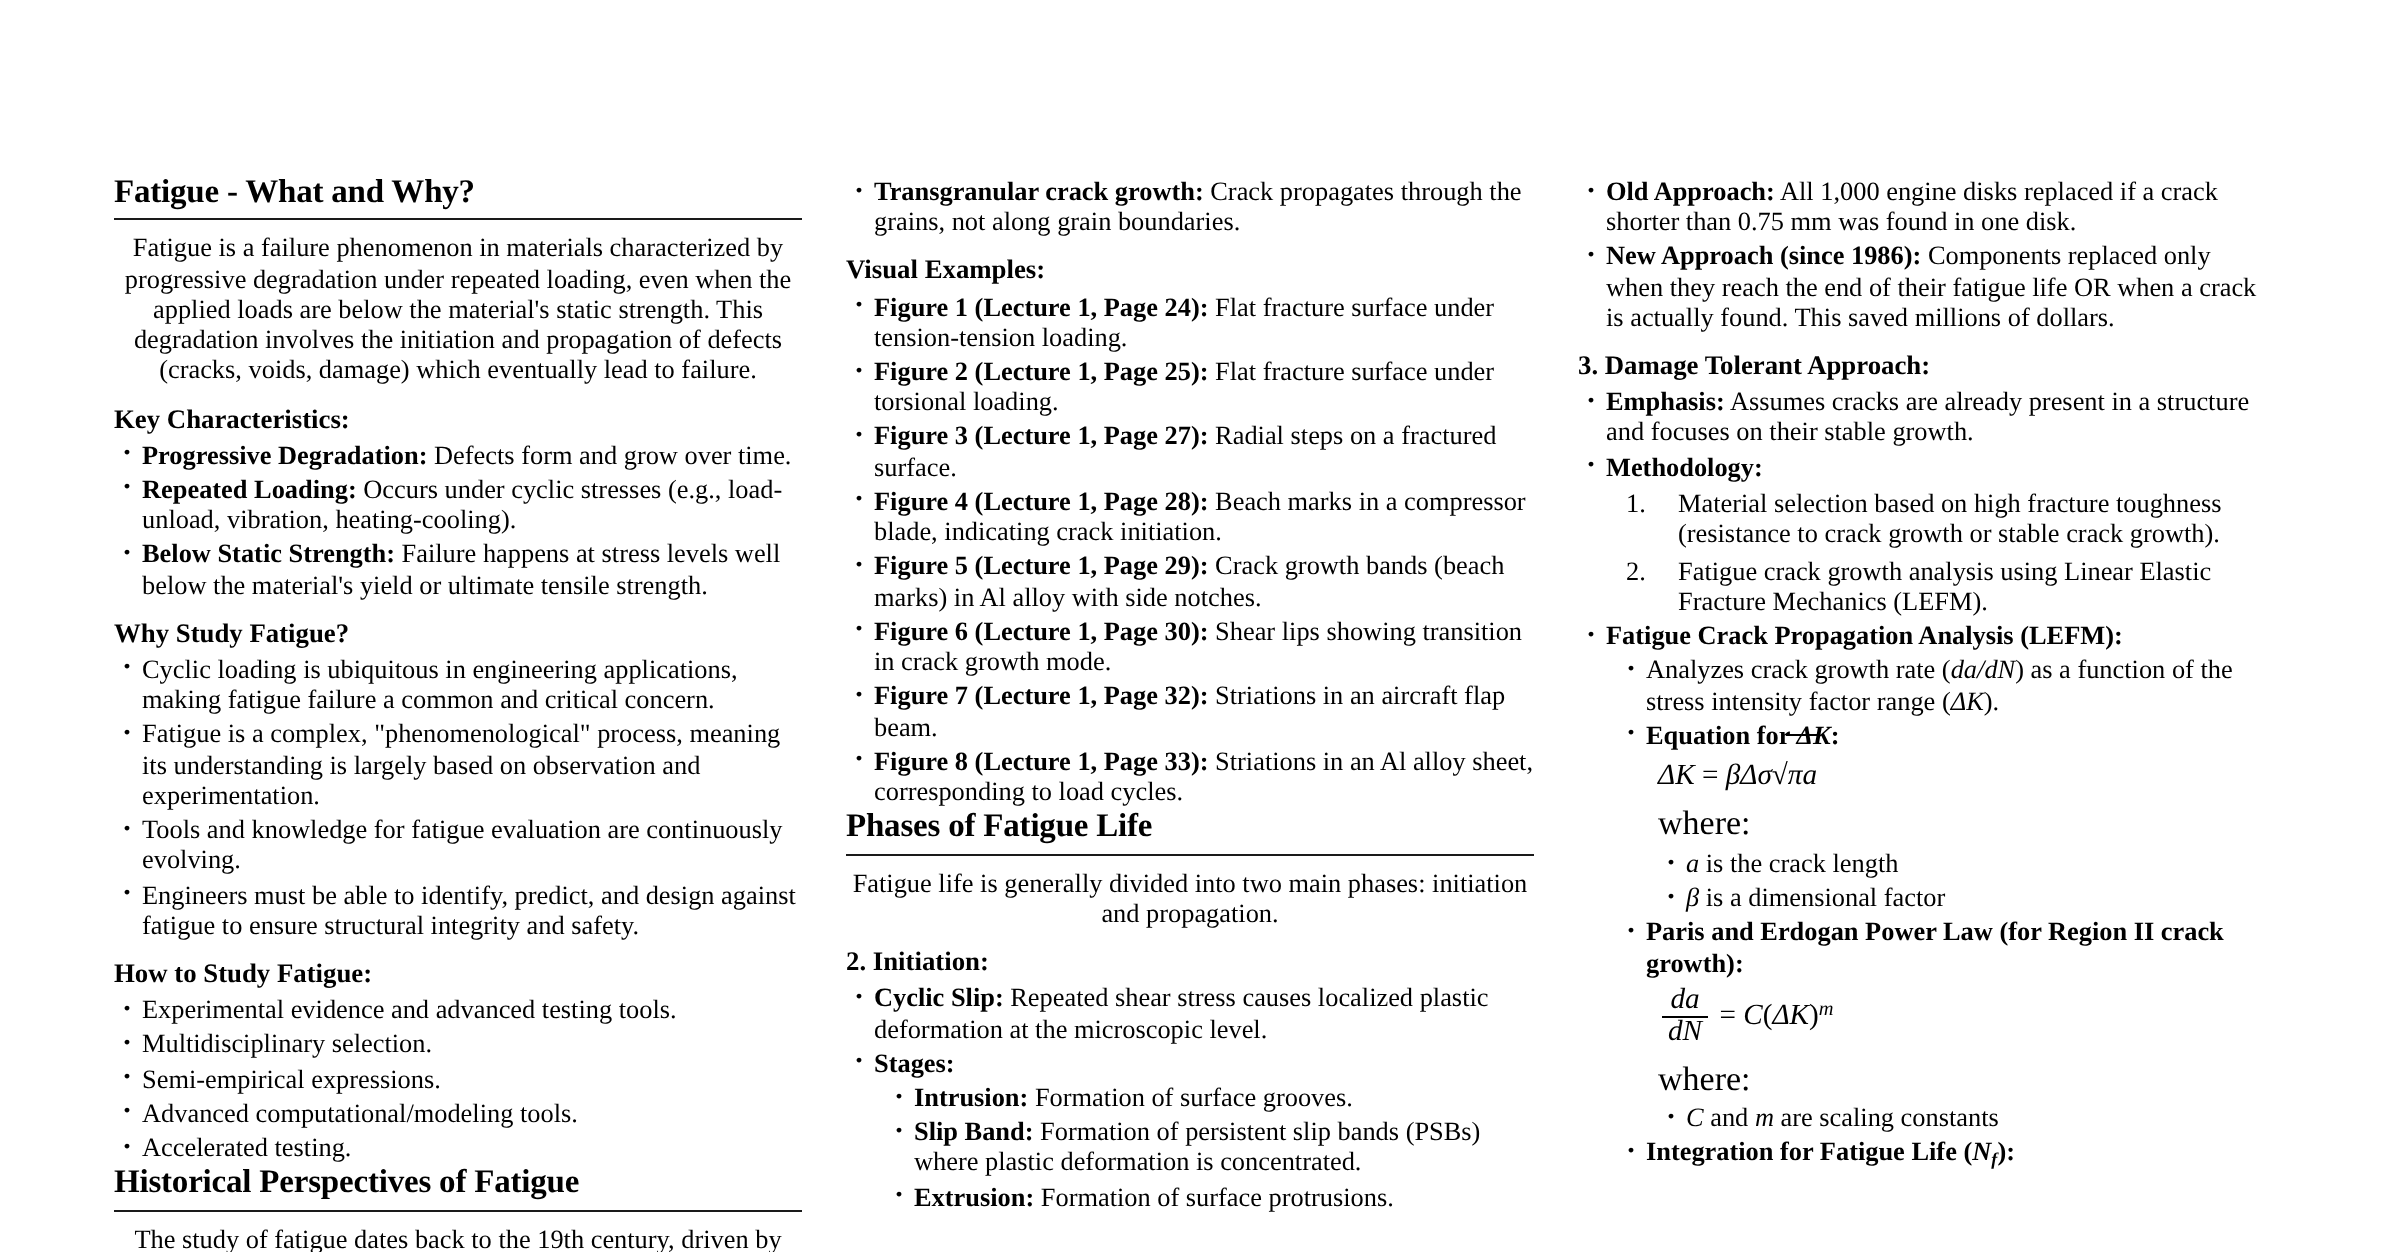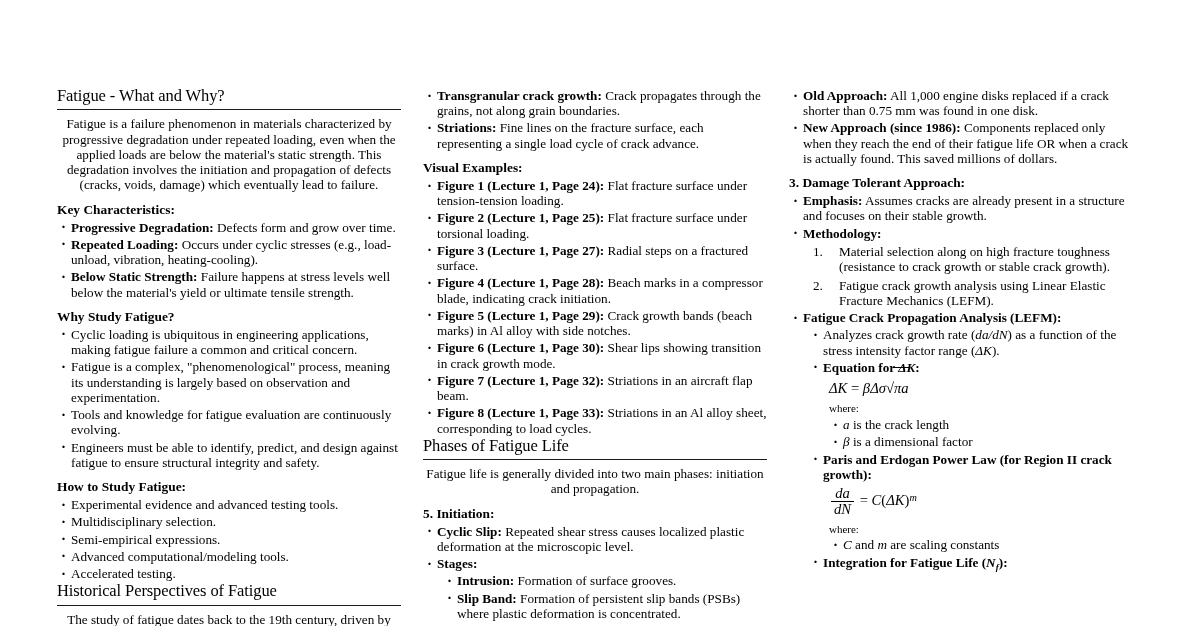--- a/index.html
+++ b/index.html
@@ -26,21 +26,21 @@
   }
   .col {
     width: 344px;
     flex: 0 0 344px;
     overflow: hidden;
   }
   .col.c3 { width: 345px; flex: 0 0 345px; }
 
   h1.sec, h2.sec {
     font-size: 16.5px;
-    font-weight: normal;
+    font-weight: bold;
     margin: 0 0 4px 0;
     padding: 0 0 4px 0;
     border-bottom: 1.6px solid #1a1a1a;
     line-height: 1.18;
     letter-spacing: -0.1px;
   }
   h2.sec { font-size: 16.5px; }
   .sec-sp { margin-top: 12px; }
 
   p.body {
@@ -115,21 +115,21 @@
     font-style: italic;
     vertical-align: 0.45em;
   }
   .mblock {
     font-size: 14.6px;
     margin: 4px 0 2px 6px;
     line-height: 1.25;
     white-space: nowrap;
   }
   .mwhere {
-    font-size: 11px;
+    font-size: 17px;
     margin: 5px 0 0 6px;
   }
   .frac {
     display: inline-block;
     vertical-align: middle;
     text-align: center;
     line-height: 1.05;
     margin: 0 2px;
   }
   .frac > .num { display: block; padding: 0 3px; }
@@ -182,39 +182,38 @@
 
     <h2 class="sec sec-sp">Historical Perspectives of Fatigue</h2>
     <p class="body">The study of fatigue dates back to the 19th century, driven by failures in early industrial applications.</p>
 
   </div>
 
   <div class="col c2">
 
     <ul class="lst" style="margin-top:0">
       <li><b>Transgranular crack growth:</b> <span>Crack propagates through the grains, not along grain boundaries.</span></li>
-      <li><b>Striations:</b> <span>Fine lines on the fracture surface, each representing a single load cycle of crack advance.</span></li>
     </ul>
 
     <h3 class="sub">Visual Examples:</h3>
     <ul class="lst">
       <li><b>Figure 1 (Lecture 1, Page 24):</b> <span>Flat fracture surface under tension-tension loading.</span></li>
       <li><b>Figure 2 (Lecture 1, Page 25):</b> <span>Flat fracture surface under torsional loading.</span></li>
       <li><b>Figure 3 (Lecture 1, Page 27):</b> <span>Radial steps on a fractured surface.</span></li>
       <li><b>Figure 4 (Lecture 1, Page 28):</b> <span>Beach marks in a compressor blade, indicating crack initiation.</span></li>
       <li><b>Figure 5 (Lecture 1, Page 29):</b> <span>Crack growth bands (beach marks) in Al alloy with side notches.</span></li>
       <li><b>Figure 6 (Lecture 1, Page 30):</b> <span>Shear lips showing transition in crack growth mode.</span></li>
       <li><b>Figure 7 (Lecture 1, Page 32):</b> <span>Striations in an aircraft flap beam.</span></li>
       <li><b>Figure 8 (Lecture 1, Page 33):</b> <span>Striations in an Al alloy sheet, corresponding to load cycles.</span></li>
     </ul>
 
     <h2 class="sec sec-sp">Phases of Fatigue Life</h2>
     <p class="body">Fatigue life is generally divided into two main phases: initiation and propagation.</p>
 
-    <h3 class="sub">5. Initiation:</h3>
+    <h3 class="sub">2. Initiation:</h3>
     <ul class="lst">
       <li><b>Cyclic Slip:</b> <span>Repeated shear stress causes localized plastic deformation at the microscopic level.</span></li>
       <li>
         <b>Stages:</b>
         <ul class="lst">
           <li><b>Intrusion:</b> <span>Formation of surface grooves.</span></li>
           <li><b>Slip Band:</b> <span>Formation of persistent slip bands (PSBs) where plastic deformation is concentrated.</span></li>
           <li><b>Extrusion:</b> <span>Formation of surface protrusions.</span></li>
         </ul>
       </li>
@@ -229,21 +228,21 @@
       <li><b>New Approach (since 1986):</b> <span>Components replaced only when they reach the end of their fatigue life OR when a crack is actually found. This saved millions of dollars.</span></li>
     </ul>
 
     <h3 class="sub">3. Damage Tolerant Approach:</h3>
 
     <ul class="lst">
       <li><b>Emphasis:</b> <span>Assumes cracks are already present in a structure and focuses on their stable growth.</span></li>
       <li>
         <b>Methodology:</b>
         <ol class="lst">
-          <li>Material selection along on high fracture toughness (resistance to crack growth or stable crack growth).</li>
+          <li>Material selection based on high fracture toughness (resistance to crack growth or stable crack growth).</li>
           <li>Fatigue crack growth analysis using Linear Elastic Fracture Mechanics (LEFM).</li>
         </ol>
       </li>
       <li>
         <b>Fatigue Crack Propagation Analysis (LEFM):</b>
         <ul class="lst">
           <li><span>Analyzes crack growth rate (</span><span class="mi"><i>da</i>/<i>dN</i></span><span>) as a function of the stress intensity factor range (</span><span class="mi">Δ<i>K</i></span><span>).</span></li>
 
           <li>
             <b><span>Equation for </span><span class="mi">Δ<i>K</i></span><span>:</span></b>

